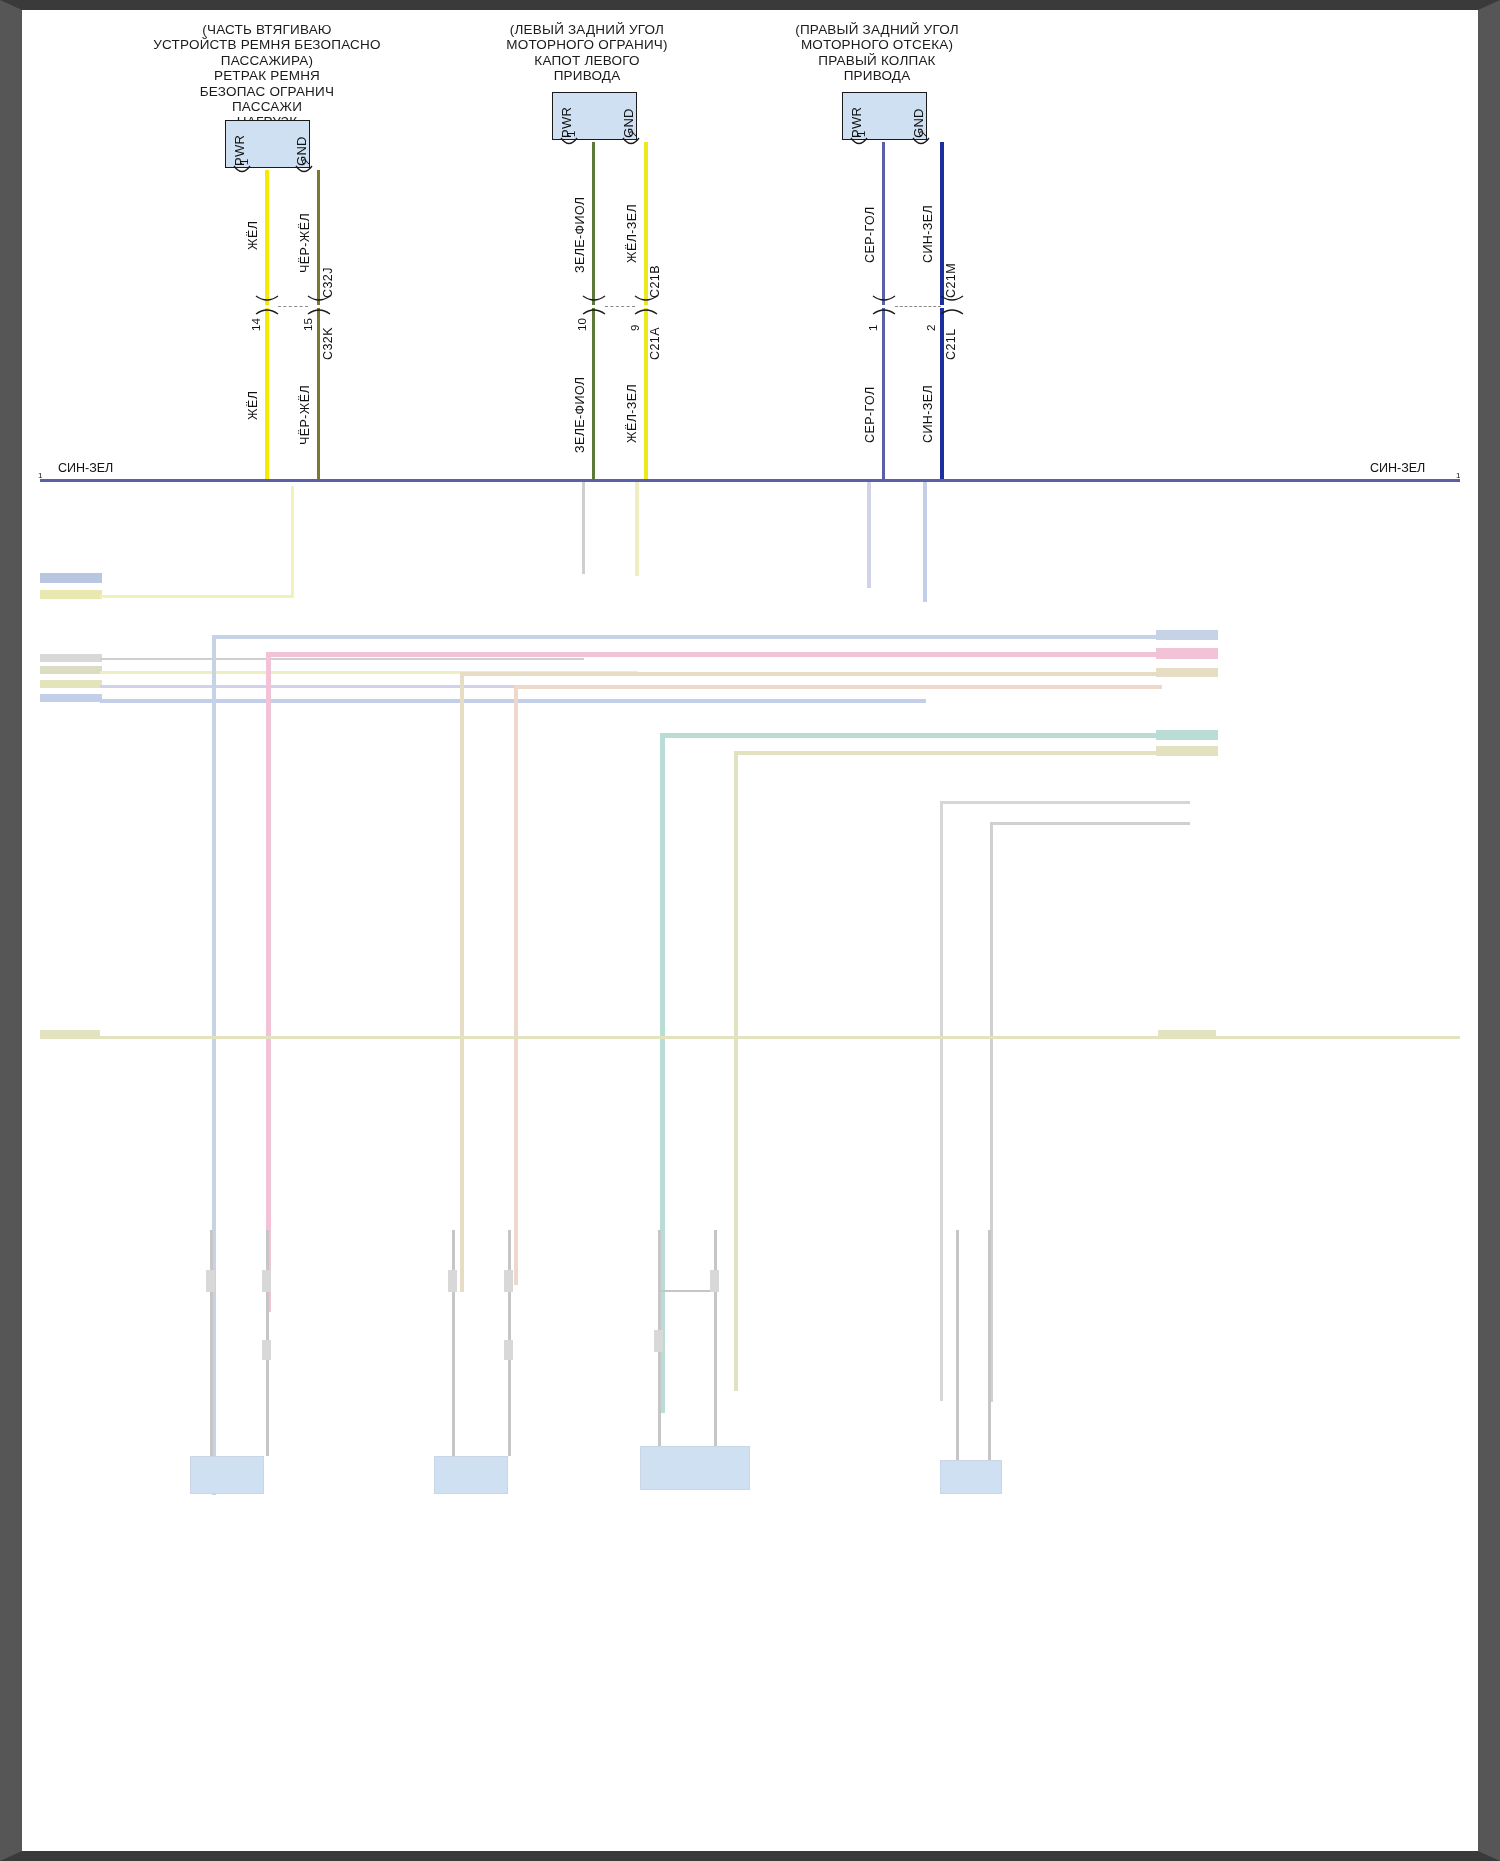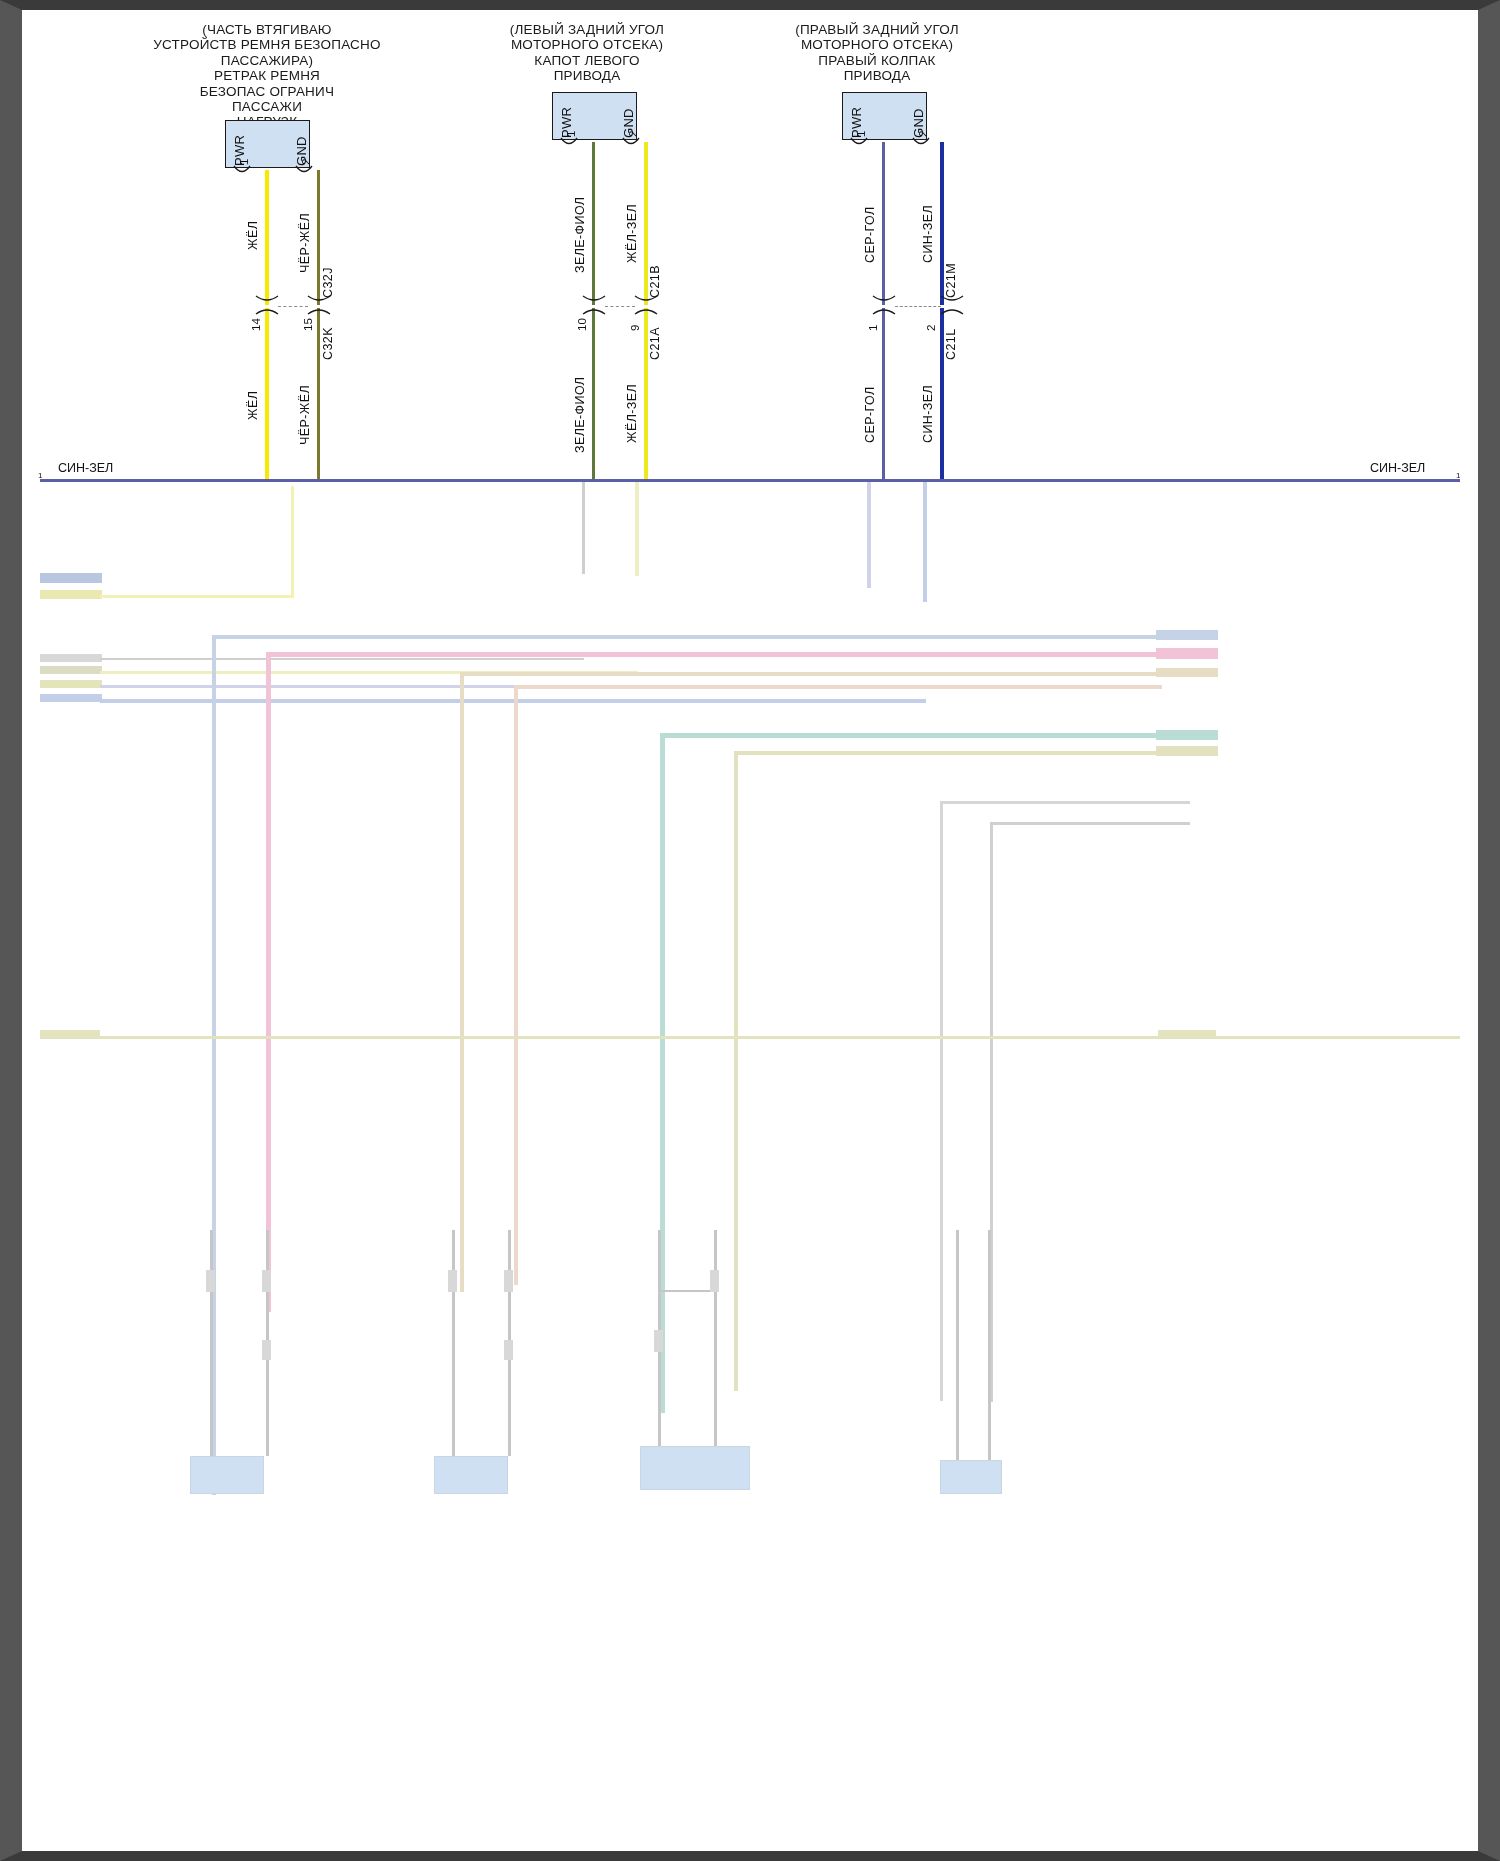--- a/index.html
+++ b/index.html
@@ -41,21 +41,21 @@
 
     <div class="ttl" style="left:100px;top:12px;width:290px;">(ЧАСТЬ ВТЯГИВАЮ
 УСТРОЙСТВ РЕМНЯ БЕЗОПАСНО
 ПАССАЖИРА)
 РЕТРАК РЕМНЯ
 БЕЗОПАС ОГРАНИЧ
 ПАССАЖИ
 НАГРУЗК</div>
 
     <div class="ttl" style="left:430px;top:12px;width:270px;">(ЛЕВЫЙ ЗАДНИЙ УГОЛ
-МОТОРНОГО ОТСЕКА)
+МОТОРНОГО ОГРАНИЧ)
 КАПОТ ЛЕВОГО
 ПРИВОДА</div>
 
     <div class="ttl" style="left:720px;top:12px;width:270px;">(ПРАВЫЙ ЗАДНИЙ УГОЛ
 МОТОРНОГО ОТСЕКА)
 ПРАВЫЙ КОЛПАК
 ПРИВОДА</div>
 
     <div class="conn-box" style="left:203px;top:110px;width:85px;height:48px;"></div>
     <div class="pinlbl" style="left:210px;top:114px;height:42px;">PWR</div>

